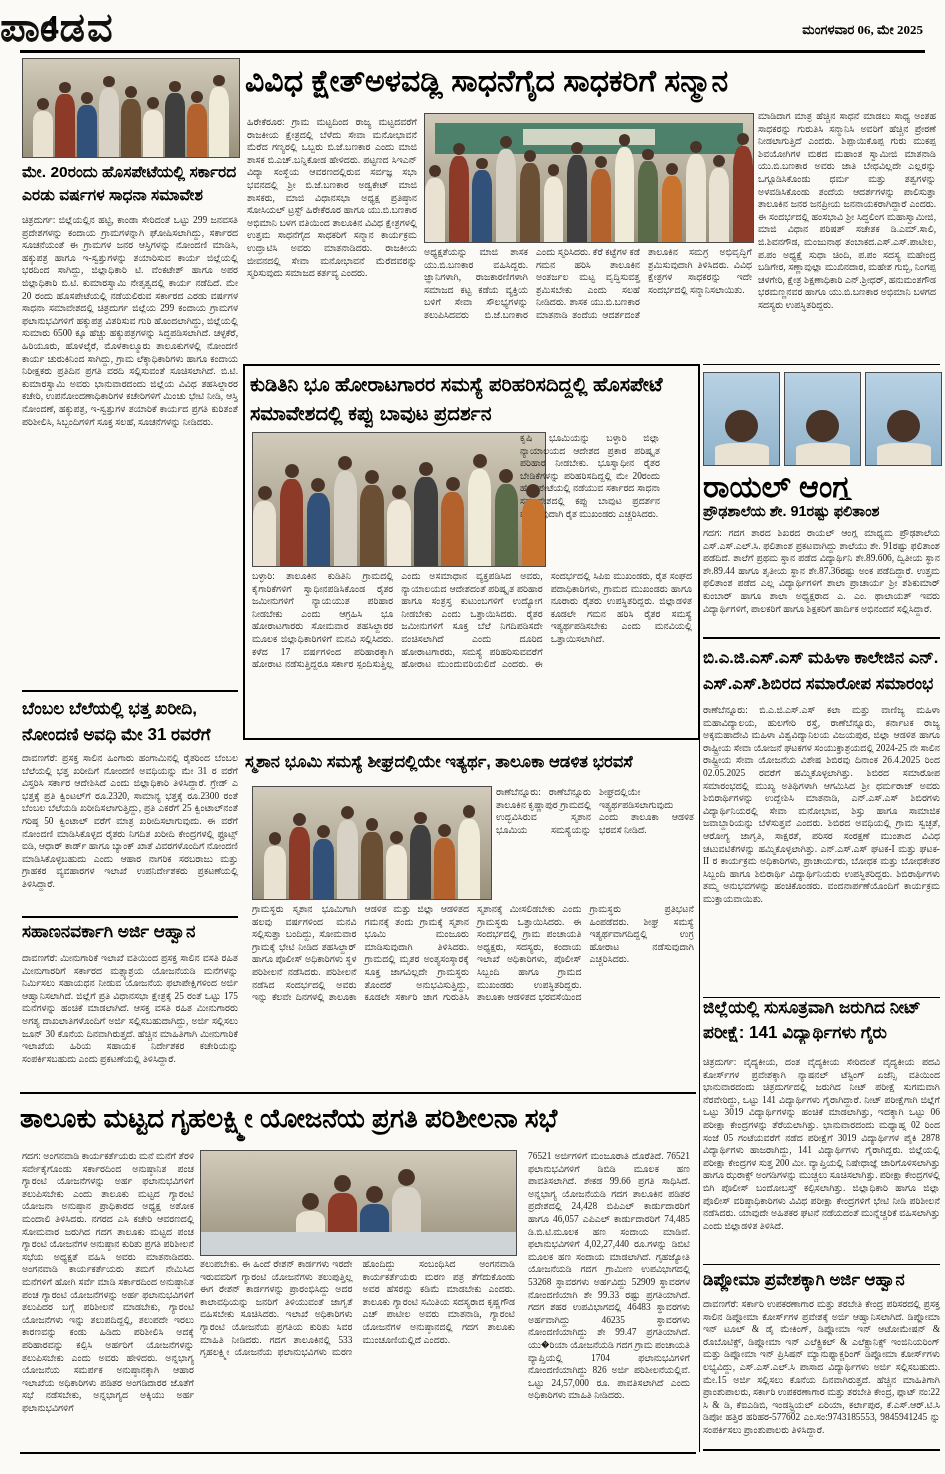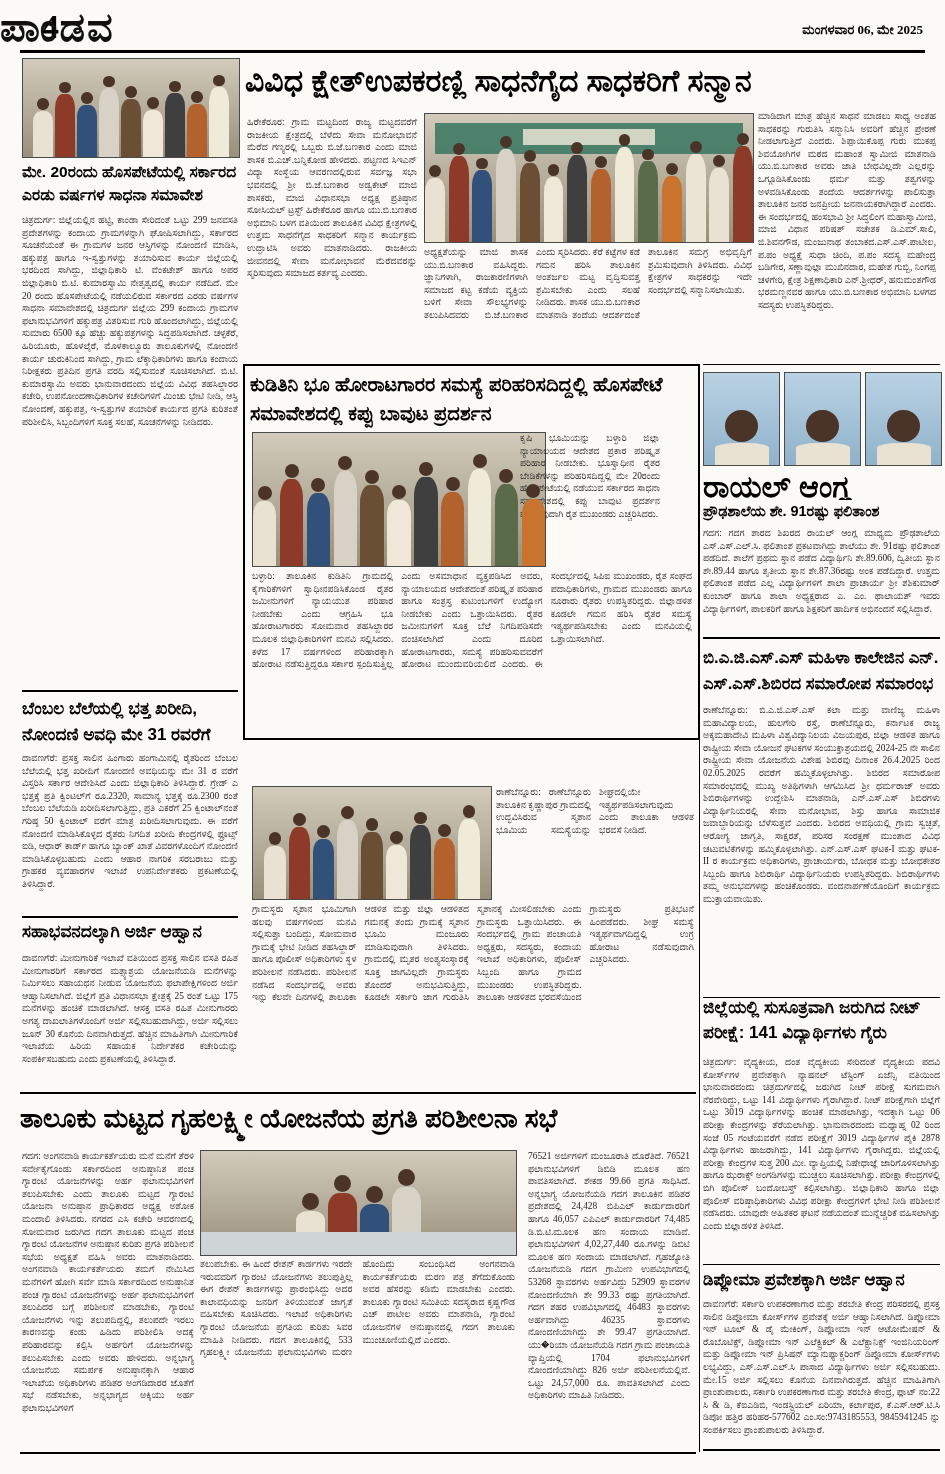--- a/index.html
+++ b/index.html
@@ -76,24 +76,24 @@
       </div>
     </div>
   <div class="abs hl center" style="left:22px;top:160px;width:216px;height:48px;font-size:15.5px;line-height:1.5;">ಮೇ. 20ರಂದು ಹೊಸಪೇಟೆಯಲ್ಲಿ ಸರ್ಕಾರದ ಎರಡು ವರ್ಷಗಳ ಸಾಧನಾ ಸಮಾವೇಶ</div>
   <div class="abs body" style="left:22px;top:214px;width:216px;height:472px;">ಚಿತ್ರದುರ್ಗ: ಜಿಲ್ಲೆಯಲ್ಲಿನ ಹಟ್ಟಿ, ಕಾಂಡಾ ಸೇರಿದಂತೆ ಒಟ್ಟು 299 ಜನವಸತಿ ಪ್ರದೇಶಗಳನ್ನು ಕಂದಾಯ ಗ್ರಾಮಗಳನ್ನಾಗಿ ಘೋಷಿಸಲಾಗಿದ್ದು, ಸರ್ಕಾರದ ಸೂಚನೆಯಂತೆ ಈ ಗ್ರಾಮಗಳ ಜನರ ಆಸ್ತಿಗಳನ್ನು ನೋಂದಣಿ ಮಾಡಿಸಿ, ಹಕ್ಕುಪತ್ರ ಹಾಗೂ ಇ-ಸ್ವತ್ತುಗಳನ್ನು ತಯಾರಿಸುವ ಕಾರ್ಯ ಜಿಲ್ಲೆಯಲ್ಲಿ ಭರದಿಂದ ಸಾಗಿದ್ದು, ಜಿಲ್ಲಾಧಿಕಾರಿ ಟಿ. ವೆಂಕಟೇಶ್ ಹಾಗೂ ಅಪರ ಜಿಲ್ಲಾಧಿಕಾರಿ ಬಿ.ಟಿ. ಕುಮಾರಸ್ವಾಮಿ ನೇತೃತ್ವದಲ್ಲಿ ಕಾರ್ಯ ನಡೆದಿದೆ. ಮೇ 20 ರಂದು ಹೊಸಪೇಟೆಯಲ್ಲಿ ನಡೆಯಲಿರುವ ಸರ್ಕಾರದ ಎರಡು ವರ್ಷಗಳ ಸಾಧನಾ ಸಮಾವೇಶದಲ್ಲಿ ಚಿತ್ರದುರ್ಗ ಜಿಲ್ಲೆಯ 299 ಕಂದಾಯ ಗ್ರಾಮಗಳ ಫಲಾನುಭವಿಗಳಿಗೆ ಹಕ್ಕುಪತ್ರ ವಿತರಿಸುವ ಗುರಿ ಹೊಂದಲಾಗಿದ್ದು, ಜಿಲ್ಲೆಯಲ್ಲಿ ಸುಮಾರು 6500 ಕ್ಕೂ ಹೆಚ್ಚು ಹಕ್ಕುಪತ್ರಗಳನ್ನು ಸಿದ್ಧಪಡಿಸಲಾಗಿದೆ. ಚಳ್ಳಕೆರೆ, ಹಿರಿಯೂರು, ಹೊಳಲ್ಕೆರೆ, ಮೊಳಕಾಲ್ಮೂರು ತಾಲೂಕುಗಳಲ್ಲಿ ನೋಂದಣಿ ಕಾರ್ಯ ಚುರುಕಿನಿಂದ ಸಾಗಿದ್ದು, ಗ್ರಾಮ ಲೆಕ್ಕಾಧಿಕಾರಿಗಳು ಹಾಗೂ ಕಂದಾಯ ನಿರೀಕ್ಷಕರು ಪ್ರತಿದಿನ ಪ್ರಗತಿ ವರದಿ ಸಲ್ಲಿಸುವಂತೆ ಸೂಚಿಸಲಾಗಿದೆ. ಬಿ.ಟಿ. ಕುಮಾರಸ್ವಾಮಿ ಅವರು ಭಾನುವಾರದಂದು ಜಿಲ್ಲೆಯ ವಿವಿಧ ತಹಸಿಲ್ದಾರರ ಕಚೇರಿ, ಉಪನೋಂದಣಾಧಿಕಾರಿಗಳ ಕಚೇರಿಗಳಿಗೆ ಮಿಂಚು ಭೇಟಿ ನೀಡಿ, ಆಸ್ತಿ ನೋಂದಣೆ, ಹಕ್ಕುಪತ್ರ, ಇ-ಸ್ವತ್ತುಗಳ ತಯಾರಿಕೆ ಕಾರ್ಯದ ಪ್ರಗತಿ ಕುರಿತಂತೆ ಪರಿಶೀಲಿಸಿ, ಸಿಬ್ಬಂದಿಗಳಿಗೆ ಸೂಕ್ತ ಸಲಹೆ, ಸೂಚನೆಗಳನ್ನು ನೀಡಿದರು.</div>
 
   <div class="hrule" style="left:22px;top:690px;width:216px;"></div>
   <div class="abs hl center" style="left:22px;top:696px;width:216px;height:50px;font-size:17px;line-height:1.55;">ಬೆಂಬಲ ಬೆಲೆಯಲ್ಲಿ ಭತ್ತ ಖರೀದಿ, ನೋಂದಣಿ ಅವಧಿ ಮೇ 31 ರವರೆಗೆ ವಿಸ್ತರಣೆ</div>
   <div class="abs body" style="left:22px;top:752px;width:216px;height:160px;">ದಾವಣಗೆರೆ: ಪ್ರಸಕ್ತ ಸಾಲಿನ ಹಿಂಗಾರು ಹಂಗಾಮಿನಲ್ಲಿ ರೈತರಿಂದ ಬೆಂಬಲ ಬೆಲೆಯಲ್ಲಿ ಭತ್ತ ಖರೀದಿಗೆ ನೋಂದಣಿ ಅವಧಿಯನ್ನು ಮೇ 31 ರ ವರೆಗೆ ವಿಸ್ತರಿಸಿ ಸರ್ಕಾರ ಆದೇಶಿಸಿದೆ ಎಂದು ಜಿಲ್ಲಾಧಿಕಾರಿ ತಿಳಿಸಿದ್ದಾರೆ. ಗ್ರೇಡ್ ಎ ಭತ್ತಕ್ಕೆ ಪ್ರತಿ ಕ್ವಿಂಟಲ್‌ಗೆ ರೂ.2320, ಸಾಮಾನ್ಯ ಭತ್ತಕ್ಕೆ ರೂ.2300 ರಂತೆ ಬೆಂಬಲ ಬೆಲೆಯಡಿ ಖರೀದಿಸಲಾಗುತ್ತಿದ್ದು, ಪ್ರತಿ ಎಕರೆಗೆ 25 ಕ್ವಿಂಟಾಲ್‌ನಂತೆ ಗರಿಷ್ಠ 50 ಕ್ವಿಂಟಾಲ್ ವರೆಗೆ ಮಾತ್ರ ಖರೀದಿಸಲಾಗುವುದು. ಈ ವರೆಗೆ ನೋಂದಣಿ ಮಾಡಿಸಿಕೊಳ್ಳದ ರೈತರು ನಿಗದಿತ ಖರೀದಿ ಕೇಂದ್ರಗಳಲ್ಲಿ ಫ್ರೂಟ್ಸ್ ಐಡಿ, ಆಧಾರ್ ಕಾರ್ಡ್ ಹಾಗೂ ಬ್ಯಾಂಕ್ ಖಾತೆ ವಿವರಗಳೊಂದಿಗೆ ನೋಂದಣಿ ಮಾಡಿಸಿಕೊಳ್ಳಬಹುದು ಎಂದು ಆಹಾರ ನಾಗರಿಕ ಸರಬರಾಜು ಮತ್ತು ಗ್ರಾಹಕರ ವ್ಯವಹಾರಗಳ ಇಲಾಖೆ ಉಪನಿರ್ದೇಶಕರು ಪ್ರಕಟಣೆಯಲ್ಲಿ ತಿಳಿಸಿದ್ದಾರೆ.</div>
 
   <div class="hrule" style="left:22px;top:916px;width:216px;"></div>
-  <div class="abs hl center" style="left:22px;top:922px;width:216px;height:26px;font-size:17px;">ಸಹಾಭವನದಲ್ಕಾಗಿ ಅರ್ಜಿ ಆಹ್ವಾನ</div>
+  <div class="abs hl center" style="left:22px;top:922px;width:216px;height:26px;font-size:17px;">ಸಹಾಣನವರ್ಕಾಗಿ ಅರ್ಜಿ ಆಹ್ವಾನ</div>
   <div class="abs body" style="left:22px;top:952px;width:216px;height:136px;">ದಾವಣಗೆರೆ: ಮೀನುಗಾರಿಕೆ ಇಲಾಖೆ ವತಿಯಿಂದ ಪ್ರಸಕ್ತ ಸಾಲಿನ ವಸತಿ ರಹಿತ ಮೀನುಗಾರರಿಗೆ ಸರ್ಕಾರದ ಮತ್ಸ್ಯಾಶ್ರಯ ಯೋಜನೆಯಡಿ ಮನೆಗಳನ್ನು ನಿರ್ಮಿಸಲು ಸಹಾಯಧನ ನೀಡುವ ಯೋಜನೆಯ ಫಲಾಪೇಕ್ಷಿಗಳಿಂದ ಅರ್ಜಿ ಆಹ್ವಾನಿಸಲಾಗಿದೆ. ಜಿಲ್ಲೆಗೆ ಪ್ರತಿ ವಿಧಾನಸಭಾ ಕ್ಷೇತ್ರಕ್ಕೆ 25 ರಂತೆ ಒಟ್ಟು 175 ಮನೆಗಳನ್ನು ಹಂಚಿಕೆ ಮಾಡಲಾಗಿದೆ. ಆಸಕ್ತ ವಸತಿ ರಹಿತ ಮೀನುಗಾರರು ಅಗತ್ಯ ದಾಖಲಾತಿಗಳೊಂದಿಗೆ ಅರ್ಜಿ ಸಲ್ಲಿಸಬಹುದಾಗಿದ್ದು, ಅರ್ಜಿ ಸಲ್ಲಿಸಲು ಜೂನ್ 30 ಕೊನೆಯ ದಿನವಾಗಿರುತ್ತದೆ. ಹೆಚ್ಚಿನ ಮಾಹಿತಿಗಾಗಿ ಮೀನುಗಾರಿಕೆ ಇಲಾಖೆಯ ಹಿರಿಯ ಸಹಾಯಕ ನಿರ್ದೇಶಕರ ಕಚೇರಿಯನ್ನು ಸಂಪರ್ಕಿಸಬಹುದು ಎಂದು ಪ್ರಕಟಣೆಯಲ್ಲಿ ತಿಳಿಸಿದ್ದಾರೆ.</div>
 
-  <div class="abs hl center" style="left:245px;top:58px;width:690px;height:52px;font-size:30px;line-height:1.55;">ವಿವಿಧ ಕ್ಷೇತ್ಉಪಕರಣ್ಲಿ ಸಾಧನೆಗೈದ ಸಾಧಕರಿಗೆ ಸನ್ಮಾನ</div>
+  <div class="abs hl center" style="left:245px;top:58px;width:690px;height:52px;font-size:30px;line-height:1.55;">ವಿವಿಧ ಕ್ಷೇತ್ಅಳವಡ್ಲಿ ಸಾಧನೆಗೈದ ಸಾಧಕರಿಗೆ ಸನ್ಮಾನ</div>
   <div class="abs body" style="left:247px;top:116px;width:170px;height:244px;">ಹಿರೇಕೆರೂರ: ಗ್ರಾಮ ಮಟ್ಟದಿಂದ ರಾಜ್ಯ ಮಟ್ಟದವರೆಗೆ ರಾಜಕೀಯ ಕ್ಷೇತ್ರದಲ್ಲಿ ಬೆಳೆದು ಸೇವಾ ಮನೋಭಾವನೆ ಮೆರೆದ ಗಣ್ಯರಲ್ಲಿ ಒಬ್ಬರು ಬಿ.ಜೆ.ಬಣಕಾರ ಎಂದು ಮಾಜಿ ಶಾಸಕ ಬಿ.ಎಚ್.ಬನ್ನಿಕೋಡ ಹೇಳಿದರು. ಪಟ್ಟಣದ ಸಿಇಎನ್ ವಿದ್ಯಾ ಸಂಸ್ಥೆಯ ಆವರಣದಲ್ಲಿರುವ ಸರ್ವಜ್ಞ ಸಭಾ ಭವನದಲ್ಲಿ ಶ್ರೀ ಬಿ.ಜೆ.ಬಣಕಾರ ಅಡ್ವಕೇಟ್ ಮಾಜಿ ಶಾಸಕರು, ಮಾಜಿ ವಿಧಾನಸಭಾ ಅಧ್ಯಕ್ಷ ಪ್ರತಿಷ್ಠಾನ ಸೋಸಿಯಲ್ ಟ್ರಸ್ಟ್ ಹಿರೇಕೆರೂರ ಹಾಗೂ ಯು.ಬಿ.ಬಣಕಾರ ಅಭಿಮಾನಿ ಬಳಗ ವತಿಯಿಂದ ತಾಲೂಕಿನ ವಿವಿಧ ಕ್ಷೇತ್ರಗಳಲ್ಲಿ ಉತ್ತಮ ಸಾಧನೆಗೈದ ಸಾಧಕರಿಗೆ ಸನ್ಮಾನ ಕಾರ್ಯಕ್ರಮ ಉದ್ಘಾಟಿಸಿ ಅವರು ಮಾತನಾಡಿದರು. ರಾಜಕೀಯ ಜೀವನದಲ್ಲಿ ಸೇವಾ ಮನೋಭಾವನೆ ಮೆರೆದವರನ್ನು ಸ್ಮರಿಸುವುದು ಸಮಾಜದ ಕರ್ತವ್ಯ ಎಂದರು.</div>
   <div class="photo photo--banner" style="left:424px;top:113px;width:328px;height:128px;">
       <div class="person" style="height: 60%;">
         <div class="p-head"></div>
         <div class="p-body" style="background: rgb(233, 226, 210);"></div>
       </div>
       <div class="person" style="height: 77%;">
         <div class="p-head"></div>
         <div class="p-body" style="background: rgb(142, 58, 40);"></div>
       </div>
@@ -193,20 +193,21 @@
         <div class="p-body" style="background: rgb(90, 107, 74);"></div>
       </div>
       <div class="person" style="height: 62%;">
         <div class="p-head"></div>
         <div class="p-body" style="background: rgb(200, 116, 47);"></div>
       </div>
     </div>
   <div class="abs body" style="left:520px;top:432px;width:140px;height:133px;">ಕೃಷಿ ಭೂಮಿಯನ್ನು ಬಳ್ಳಾರಿ ಜಿಲ್ಲಾ ನ್ಯಾಯಾಲಯದ ಆದೇಶದ ಪ್ರಕಾರ ಪರಿಷ್ಕೃತ ಪರಿಹಾರ ನೀಡಬೇಕು. ಭೂಸ್ವಾಧೀನ ರೈತರ ಬೇಡಿಕೆಗಳನ್ನು ಪರಿಹರಿಸದಿದ್ದಲ್ಲಿ ಮೇ 20ರಂದು ಹೊಸಪೇಟೆಯಲ್ಲಿ ನಡೆಯುವ ಸರ್ಕಾರದ ಸಾಧನಾ ಸಮಾವೇಶದಲ್ಲಿ ಕಪ್ಪು ಬಾವುಟ ಪ್ರದರ್ಶನ ಮಾಡುವುದಾಗಿ ರೈತ ಮುಖಂಡರು ಎಚ್ಚರಿಸಿದರು.</div>
   <div class="abs body" style="left:252px;top:570px;width:440px;height:160px;column-count:3;column-gap:8px;">ಬಳ್ಳಾರಿ: ತಾಲೂಕಿನ ಕುಡಿತಿನಿ ಗ್ರಾಮದಲ್ಲಿ ಕೈಗಾರಿಕೆಗಳಿಗೆ ಸ್ವಾಧೀನಪಡಿಸಿಕೊಂಡ ರೈತರ ಜಮೀನುಗಳಿಗೆ ನ್ಯಾಯಯುತ ಪರಿಹಾರ ನೀಡಬೇಕು ಎಂದು ಆಗ್ರಹಿಸಿ ಭೂ ಹೋರಾಟಗಾರರು ಸೋಮವಾರ ತಹಸಿಲ್ದಾರರ ಮೂಲಕ ಜಿಲ್ಲಾಧಿಕಾರಿಗಳಿಗೆ ಮನವಿ ಸಲ್ಲಿಸಿದರು. ಕಳೆದ 17 ವರ್ಷಗಳಿಂದ ಪರಿಹಾರಕ್ಕಾಗಿ ಹೋರಾಟ ನಡೆಸುತ್ತಿದ್ದರೂ ಸರ್ಕಾರ ಸ್ಪಂದಿಸುತ್ತಿಲ್ಲ ಎಂದು ಅಸಮಾಧಾನ ವ್ಯಕ್ತಪಡಿಸಿದ ಅವರು, ನ್ಯಾಯಾಲಯದ ಆದೇಶದಂತೆ ಪರಿಷ್ಕೃತ ಪರಿಹಾರ ಹಾಗೂ ಸಂತ್ರಸ್ತ ಕುಟುಂಬಗಳಿಗೆ ಉದ್ಯೋಗ ನೀಡಬೇಕು ಎಂದು ಒತ್ತಾಯಿಸಿದರು. ರೈತರ ಜಮೀನುಗಳಿಗೆ ಸೂಕ್ತ ಬೆಲೆ ನಿಗದಿಪಡಿಸದೇ ವಂಚಿಸಲಾಗಿದೆ ಎಂದು ದೂರಿದ ಹೋರಾಟಗಾರರು, ಸಮಸ್ಯೆ ಪರಿಹರಿಸುವವರೆಗೆ ಹೋರಾಟ ಮುಂದುವರಿಯಲಿದೆ ಎಂದರು. ಈ ಸಂದರ್ಭದಲ್ಲಿ ಸಿಪಿಐ ಮುಖಂಡರು, ರೈತ ಸಂಘದ ಪದಾಧಿಕಾರಿಗಳು, ಗ್ರಾಮದ ಮುಖಂಡರು ಹಾಗೂ ನೂರಾರು ರೈತರು ಉಪಸ್ಥಿತರಿದ್ದರು. ಜಿಲ್ಲಾಡಳಿತ ಕೂಡಲೇ ಗಮನ ಹರಿಸಿ ರೈತರ ಸಮಸ್ಯೆ ಇತ್ಯರ್ಥಪಡಿಸಬೇಕು ಎಂದು ಮನವಿಯಲ್ಲಿ ಒತ್ತಾಯಿಸಲಾಗಿದೆ.</div>
 
+  <div class="abs hl center" ind="" style="left:245px;top:748px;width:450px;height:32px;font-size:16.5px;line-height:1.6;">ಸ್ಮಶಾನ ಭೂಮಿ ಸಮಸ್ಯೆ ಶೀಘ್ರದಲ್ಲಿಯೇ ಇತ್ಯರ್ಥ, ತಾಲೂಕಾ ಆಡಳಿತ ಭರವಸೆ</div>
   <div class="photo" style="left:252px;top:786px;width:238px;height:112px;">
       <div class="person" style="height: 60%;">
         <div class="p-head"></div>
         <div class="p-body" style="background: rgb(233, 226, 210);"></div>
       </div>
       <div class="person" style="height: 77%;">
         <div class="p-head"></div>
         <div class="p-body" style="background: rgb(142, 58, 40);"></div>
       </div>
       <div class="person" style="height: 66%;">

